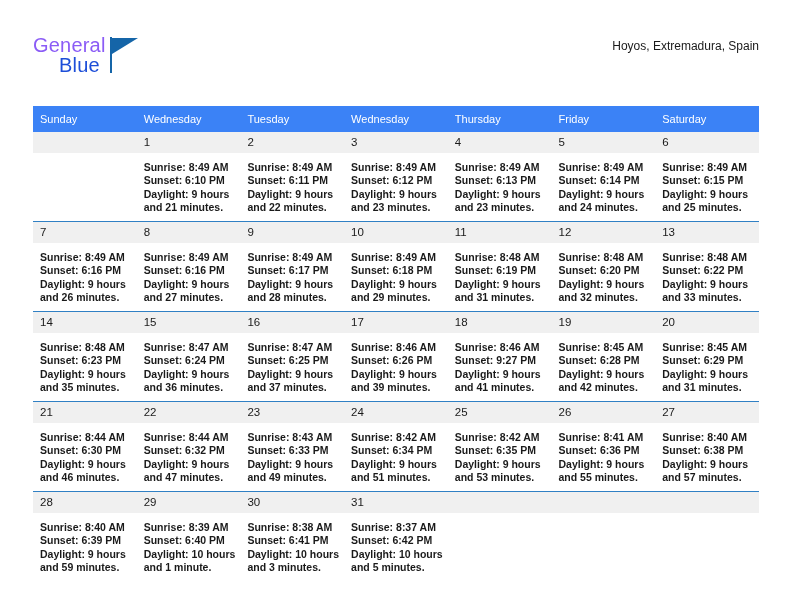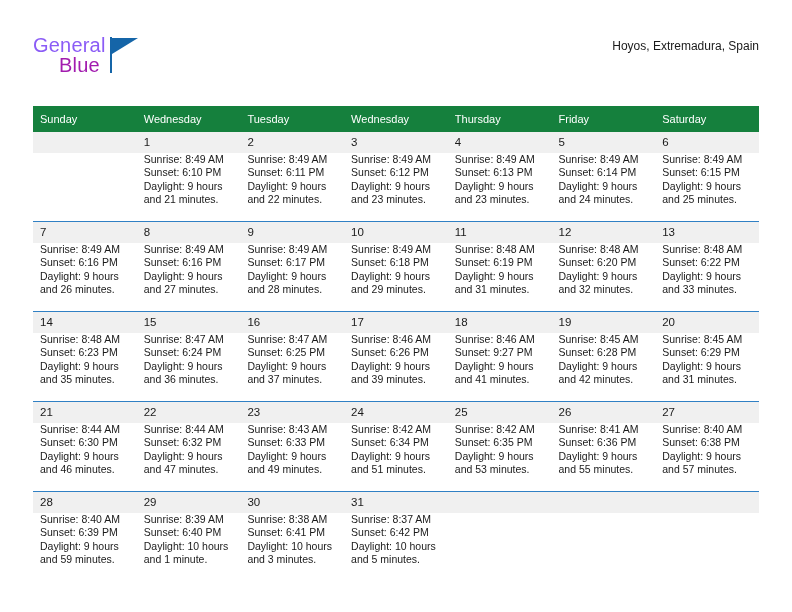--- a/index.html
+++ b/index.html
@@ -44,21 +44,21 @@
     letter-spacing: 0.2px;
     color: #8b5cf6;
     line-height: 22px;
   }
   .brand-blue {
     position: absolute;
     left: 26px;
     top: 20px;
     font-size: 20px;
     letter-spacing: 0.2px;
-    color: #a21caf;
+    color: #1d4ed8;
     line-height: 22px;
   }
   .brand-flag {
     position: absolute;
     left: 79px;
     top: 4px;
     width: 0;
     height: 0;
     border-left: 26px solid #1565a8;
     border-bottom: 16px solid transparent;
@@ -95,21 +95,21 @@
   
   .calendar {
     position: absolute;
     left: 33px;
     top: 106px;
     width: 726px;
     border-collapse: collapse;
     table-layout: fixed;
   }
   .calendar th {
-    background: #15803d;
+    background: #3b82f6;
     color: #ffffff;
     font-size: 11px;
     font-weight: normal;
     text-align: left;
     padding: 5px 0 5px 7px;
     height: 16px;
     border: none;
   }
   .calendar td {
     vertical-align: top;
@@ -126,24 +126,25 @@
     font-size: 11.5px;
     color: #1a1a1a;
     padding: 4px 0 4px 7px;
     height: 13px;
     line-height: 13px;
   }
   .daynum.empty {
     color: transparent;
   }
   .details {
-    padding: 0 6px 0 7px;
+    padding: 8px 6px 0 7px;
     font-size: 10.5px;
     line-height: 13.4px;
     color: #1a1a1a;
+    font-weight: bold;
   }
   .details div {
     white-space: nowrap;
   }
   td.empty-cell .details { visibility: hidden; }
 </style>
 </head>
 <body>
 
 <div class="page">

